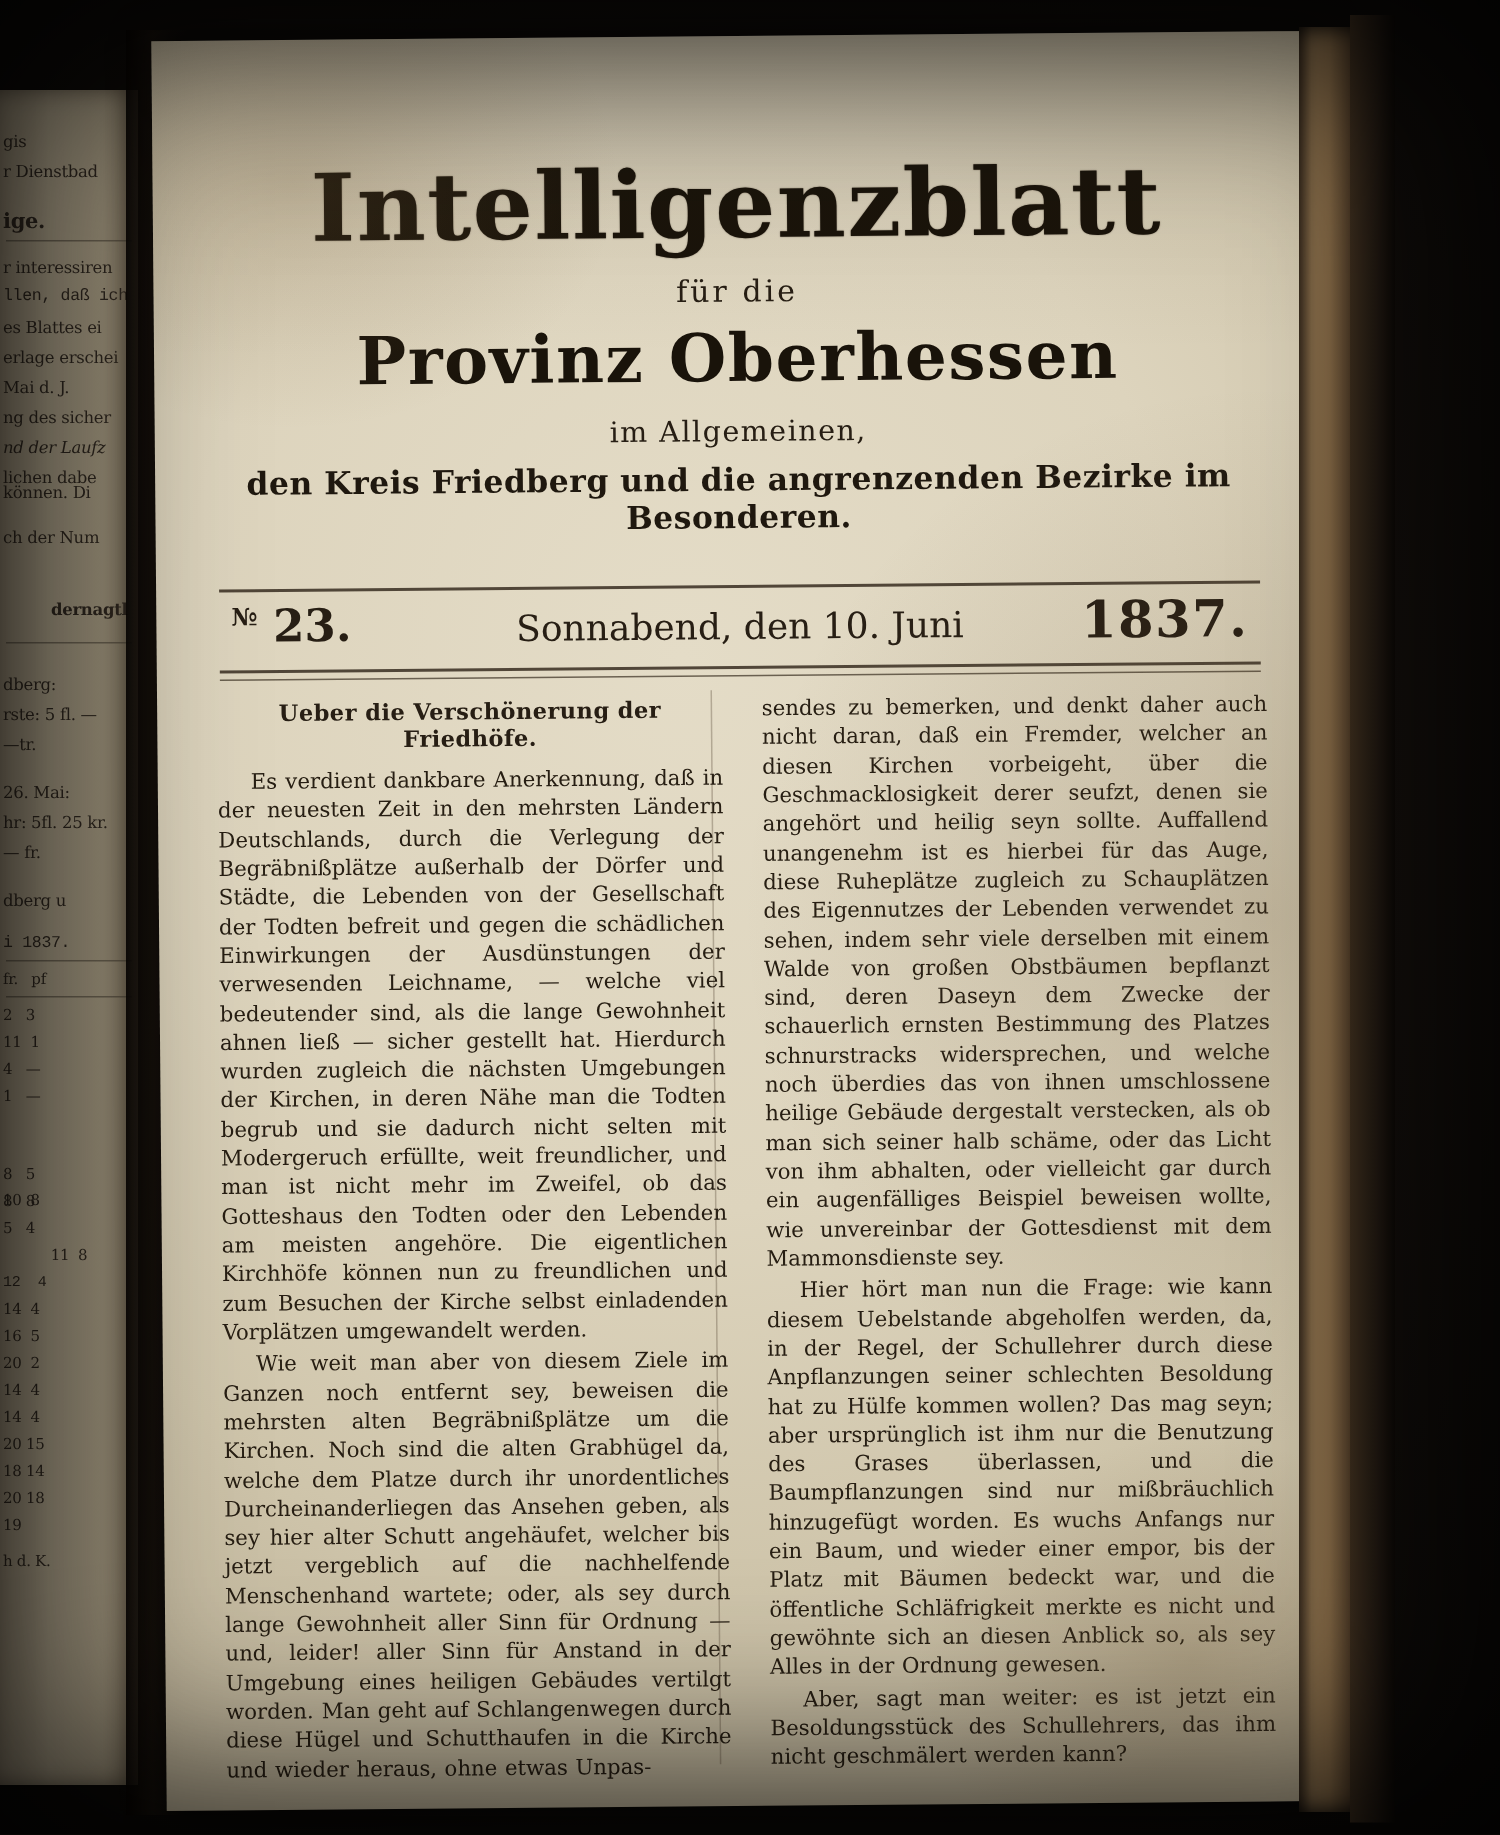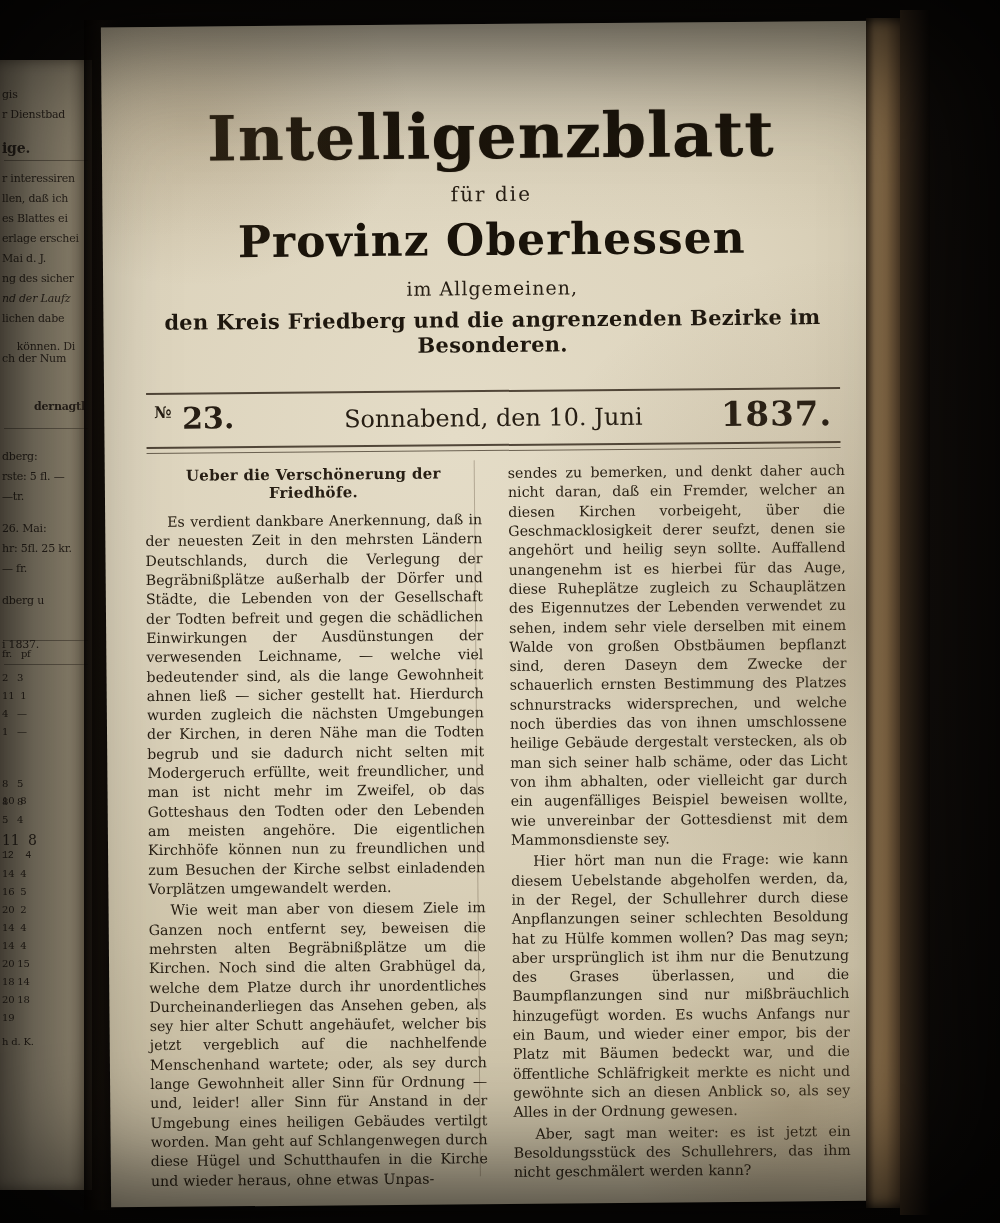--- a/index.html
+++ b/index.html
@@ -137,51 +137,51 @@
 <div id="page">
 
   <div class="bg-dark"></div>
 
   <div class="left-page">
     <div class="lp-text" style="top:28px;">gis</div>
     <div class="lp-text" style="top:48px;">r Dienstbad</div>
     <div class="lp-text" style="top:80px;font-size:14px;font-weight:bold;">ige.</div>
     <div class="lp-line" style="top:100px;"></div>
     <div class="lp-text" style="top:112px;">r interessiren</div>
-    <div class="lp-text" style="top:132px;">llen, daß ich</div>
+    <div class="lp-text" style="top:132px;font-family:Liberation Mono, monospace;">llen, daß ich</div>
     <div class="lp-text" style="top:152px;">es Blattes ei</div>
     <div class="lp-text" style="top:172px;">erlage erschei</div>
     <div class="lp-text" style="top:192px;">Mai d. J.</div>
     <div class="lp-text" style="top:212px;">ng des sicher</div>
     <div class="lp-text" style="top:232px;font-style:italic;">nd der Laufz</div>
     <div class="lp-text" style="top:252px;">lichen dabe</div>
-    <div class="lp-text" style="top:280px;text-align:center;">können. Di</div>
+    <div class="lp-text" style="top:262px;">können. Di</div>
     <div class="lp-text" style="top:292px;">ch der Num</div>
     <div class="lp-text" style="top:340px;font-weight:bold;margin-left:32px;">dernagtl</div>
     <div class="lp-line" style="top:368px;"></div>
     <div class="lp-text" style="top:390px;">dberg:</div>
     <div class="lp-text" style="top:410px;">rste: 5 fl. —</div>
     <div class="lp-text" style="top:430px;">—tr.</div>
     <div class="lp-text" style="top:462px;">26. Mai:</div>
     <div class="lp-text" style="top:482px;">hr: 5fl. 25 kr.</div>
     <div class="lp-text" style="top:502px;">— fr.</div>
     <div class="lp-text" style="top:534px;">dberg u</div>
-    <div class="lp-text" style="top:578px;">i 1837.</div>
+    <div class="lp-text" style="top:563px;font-family:Liberation Mono, monospace;">i 1837.</div>
     <div class="lp-line" style="top:580px;"></div>
     <div class="lp-text" style="top:588px;font-size:10px;">fr.&nbsp;&nbsp;&nbsp;pf</div>
     <div class="lp-line" style="top:604px;"></div>
     <div class="lp-text" style="top:612px;font-size:10px;">2&nbsp;&nbsp;&nbsp;3</div>
     <div class="lp-text" style="top:630px;font-size:10px;">11&nbsp;&nbsp;1</div>
     <div class="lp-text" style="top:648px;font-size:10px;">4&nbsp;&nbsp;&nbsp;—</div>
     <div class="lp-text" style="top:666px;font-size:10px;">1&nbsp;&nbsp;&nbsp;—</div>
     <div class="lp-text" style="top:700px;font-size:10px;margin-top:35px;">10&nbsp;&nbsp;8</div>
     <div class="lp-text" style="top:718px;font-size:10px;">8&nbsp;&nbsp;&nbsp;5</div>
     <div class="lp-text" style="top:736px;font-size:10px;">8&nbsp;&nbsp;&nbsp;8</div>
     <div class="lp-text" style="top:754px;font-size:10px;">5&nbsp;&nbsp;&nbsp;4</div>
-    <div class="lp-text" style="top:772px;font-size:14px;">11&nbsp;&nbsp;8</div>
+    <div class="lp-text" style="top:772px;font-size:10px;text-align:center;">11&nbsp;&nbsp;8</div>
     <div class="lp-text" style="top:790px;font-size:10px;font-family:Liberation Mono, monospace;">12&nbsp;&nbsp;4</div>
     <div class="lp-text" style="top:808px;font-size:10px;">14&nbsp;&nbsp;4</div>
     <div class="lp-text" style="top:826px;font-size:10px;">16&nbsp;&nbsp;5</div>
     <div class="lp-text" style="top:844px;font-size:10px;">20&nbsp;&nbsp;2</div>
     <div class="lp-text" style="top:862px;font-size:10px;">14&nbsp;&nbsp;4</div>
     <div class="lp-text" style="top:880px;font-size:10px;">14&nbsp;&nbsp;4</div>
     <div class="lp-text" style="top:898px;font-size:10px;">20&nbsp;15</div>
     <div class="lp-text" style="top:916px;font-size:10px;">18&nbsp;14</div>
     <div class="lp-text" style="top:934px;font-size:10px;">20&nbsp;18</div>
     <div class="lp-text" style="top:952px;font-size:10px;">19</div>

